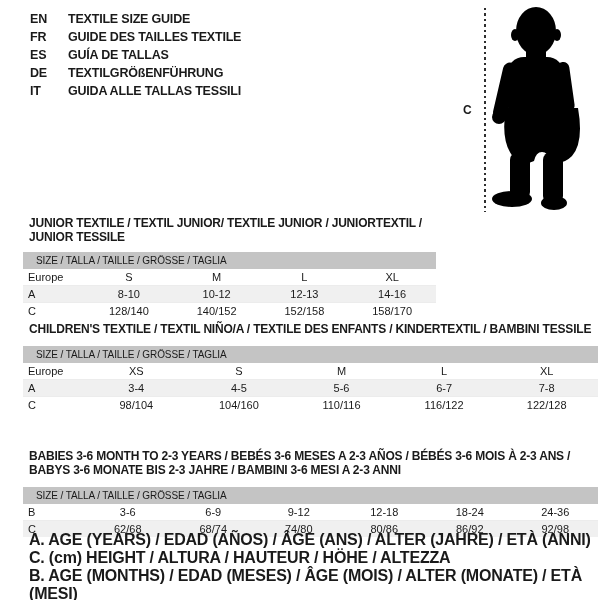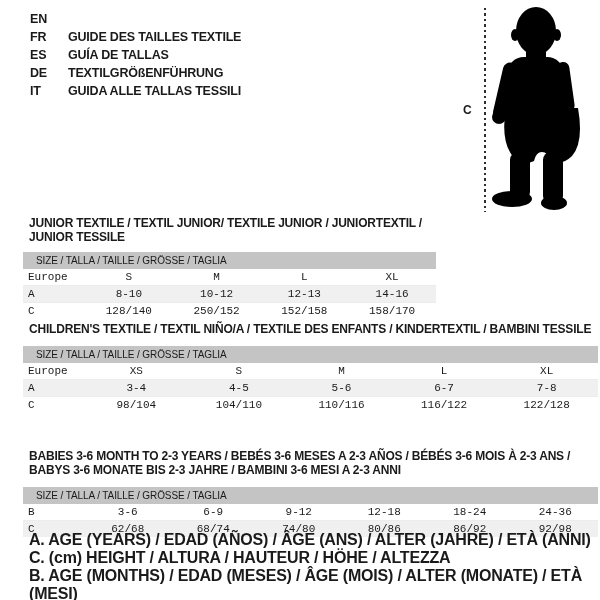--- a/index.html
+++ b/index.html
@@ -27,36 +27,37 @@
   .sec-title{margin-left:6px;font-weight:700;font-size:12px;line-height:13.5px;letter-spacing:-0.2px;}
   #sec-junior .size-table{margin-top:8px;}
   #sec-children .size-table{margin-top:9px;}
   #sec-babies .size-table{margin-top:10px;}
   .size-table{width:100%;border-collapse:collapse;table-layout:fixed;font-size:11px;}
   .size-table col.c-label-col{width:62px;}
   .size-head{
     background:#c4c4c4;font-weight:400;text-align:left;
     padding:2px 13px;font-size:10px;height:13px;letter-spacing:-0.1px;
   }
-  .size-table td{height:16px;text-align:center;padding:0;font-size:11px;font-family:Liberation Mono, monospace;}
+  .size-table td{height:16px;text-align:center;padding:0;font-size:11px;}
   .size-table td.row-label{text-align:left;padding-left:5px;}
   .size-table tbody tr{border-bottom:1px solid #ececec;background:#ffffff;}
   .size-table tbody tr:nth-child(even){background:#f0f0f0;}
   .size-table tbody tr:last-child{border-bottom:none;}
   
   .footnotes{position:absolute;left:21px;top:531px;font-weight:700;font-size:16px;line-height:18px;letter-spacing:-0.2px;}
 </style>
 </head>
 <body>
 
 <div class="page">
 
   <div class="langs">
     <div class="lang-row">
       <span class="code">EN</span>
+      <span class="label">TEXTILE SIZE GUIDE</span>
     </div>
     <div class="lang-row">
       <span class="code">FR</span>
       <span class="label">GUIDE DES TAILLES TEXTILE</span>
     </div>
     <div class="lang-row">
       <span class="code">ES</span>
       <span class="label">GUÍA DE TALLAS</span>
     </div>
     <div class="lang-row">
@@ -115,21 +116,21 @@
           <tr>
             <td class="row-label">A</td>
             <td>8-10</td>
             <td>10-12</td>
             <td>12-13</td>
             <td>14-16</td>
           </tr>
           <tr>
             <td class="row-label">C</td>
             <td>128/140</td>
-            <td>250/152</td>
+            <td>140/152</td>
             <td>152/158</td>
             <td>158/170</td>
           </tr>
         </tbody>
     </table>
   </div>
 
   <div class="section" id="sec-children">
     <div class="sec-title">CHILDREN'S TEXTILE / TEXTIL NIÑO/A / TEXTILE DES ENFANTS / KINDERTEXTIL / BAMBINI TESSILE</div>
     <table class="size-table">
@@ -159,21 +160,21 @@
             <td class="row-label">A</td>
             <td>3-4</td>
             <td>4-5</td>
             <td>5-6</td>
             <td>6-7</td>
             <td>7-8</td>
           </tr>
           <tr>
             <td class="row-label">C</td>
             <td>98/104</td>
-            <td>104/110</td>
+            <td>104/160</td>
             <td>110/116</td>
             <td>116/122</td>
             <td>122/128</td>
           </tr>
         </tbody>
     </table>
   </div>
 
   <div class="section" id="sec-babies">
     <div class="sec-title">BABIES 3-6 MONTH TO 2-3 YEARS / BEBÉS 3-6 MESES A 2-3 AÑOS / BÉBÉS 3-6 MOIS À 2-3 ANS /</div>

